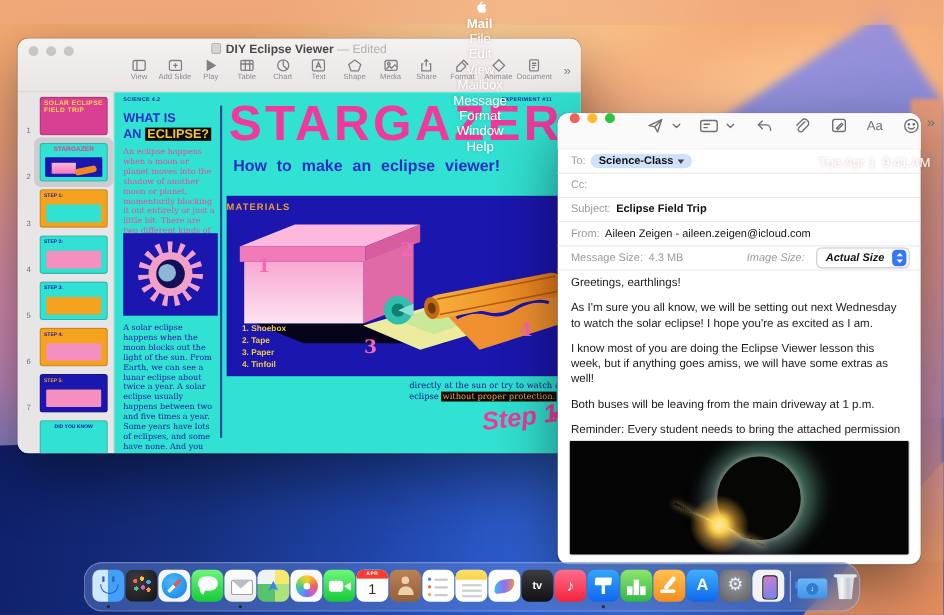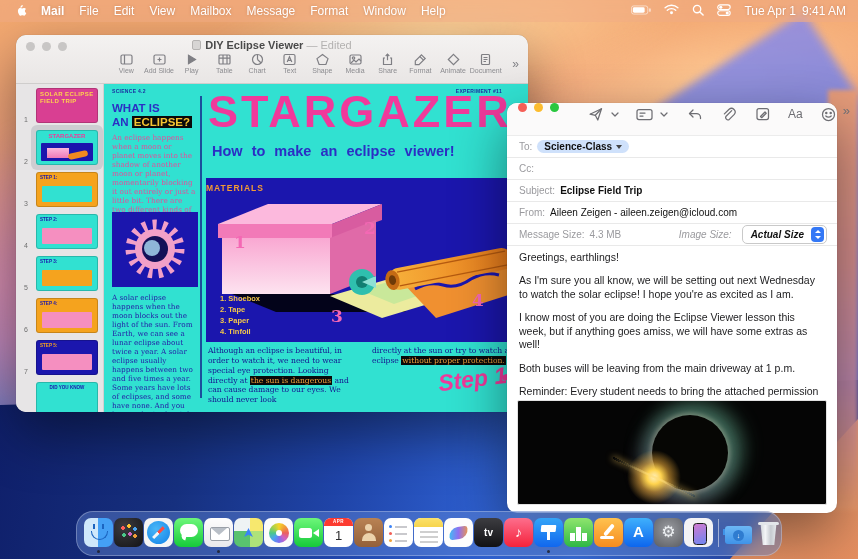--- a/index.html
+++ b/index.html
@@ -1,17 +1,17 @@
 <!DOCTYPE html>
 <html><head>
 <meta charset="utf-8">
 <style>
   * { margin:0; padding:0; box-sizing:border-box; }
   html,body { width:858px; height:559px; overflow:hidden; font-family:"Liberation Sans", sans-serif; }
-  .abs { position:absolute; }
+  .abs { position:absolute;flex-direction:column; }
 
   
   #desktop { position:relative; width:858px; height:559px; overflow:hidden;
     background:linear-gradient(178deg,#f3a96e 0%,#f3a776 14%,#eda07f 26%,#e39d92 38%,#d49aae 48%,#b08cc0 58%,#7a7ec2 68%,#3d59b0 78%,#1d3590 88%,#142a7c 100%);}
   .wp-swirl1{ left:180px; top:-40px; width:520px; height:150px; background:radial-gradient(ellipse at center,#ffd9a0 0%,rgba(255,217,160,0) 70%); transform:rotate(-8deg); filter:blur(6px); opacity:.85;}
   .wp-swirl3{ left:500px; top:10px; width:420px; height:140px; background:radial-gradient(ellipse at center,#ffcf97 0%,rgba(255,207,151,0) 70%); transform:rotate(-10deg); filter:blur(8px); opacity:.8;}
   .wp-pink{ left:-60px; top:120px; width:220px; height:330px; background:radial-gradient(ellipse at center,#cf7fae 0%,rgba(207,127,174,0) 70%); filter:blur(10px);}
   .wp-blue-bottom{ left:0; top:380px; width:858px; height:179px;
     background:linear-gradient(100deg,#0f1f6a 0%,#16307f 22%,#1f44a8 40%,#2c5ccb 55%,#3a71e2 68%,#2d53b8 84%,#20388c 100%);
     clip-path:polygon(0 14%, 100% 0, 100% 100%, 0 100%);}
@@ -475,23 +475,20 @@
         <span class="mat-num" style="left:125px; top:128px">3</span>
         <span class="mat-num" style="left:266px; top:112px">4</span>
         <div class="mat-list">
           <div>1. Shoebox</div>
           <div>2. Tape</div>
           <div>3. Paper</div>
           <div>4. Tinfoil</div>
         </div>
       </div>
 
-      <div id="caution-left" class="caution">
-        <span>Although an eclipse is beautiful, in order to watch it, we need to wear special eye protection. Looking directly at </span><span class="hl">the sun is dangerous</span><span> and can cause damage to our eyes. We should never look</span>
-      </div>
       <div id="caution-right" class="caution">
         <span>directly at the sun or try to watch a solar eclipse </span><span class="hl">without proper protection.</span>
       </div>
 
       <div id="step1">Step 1</div>
       <div id="step-arrow"></div>
     </div>
   </div>
 
   <div id="mail" class="window">

